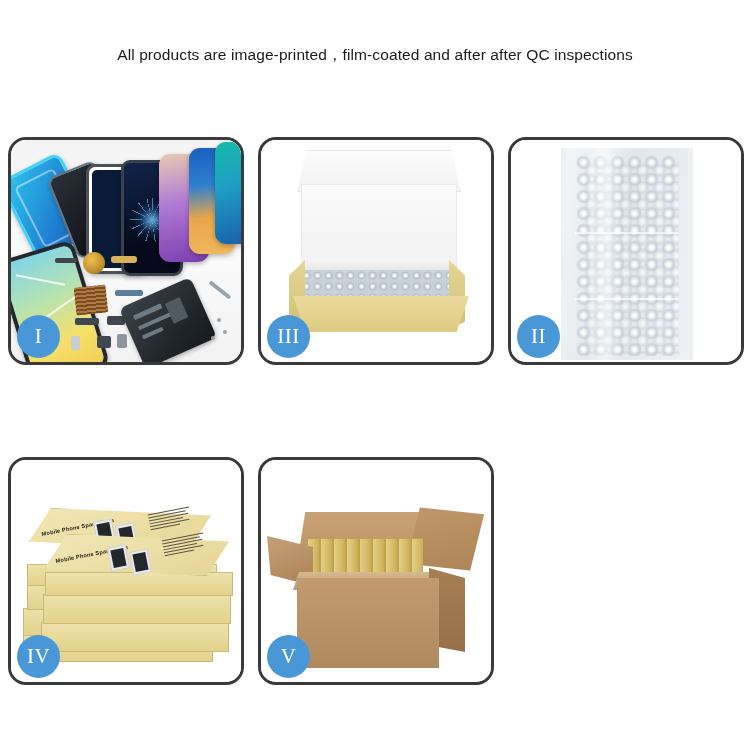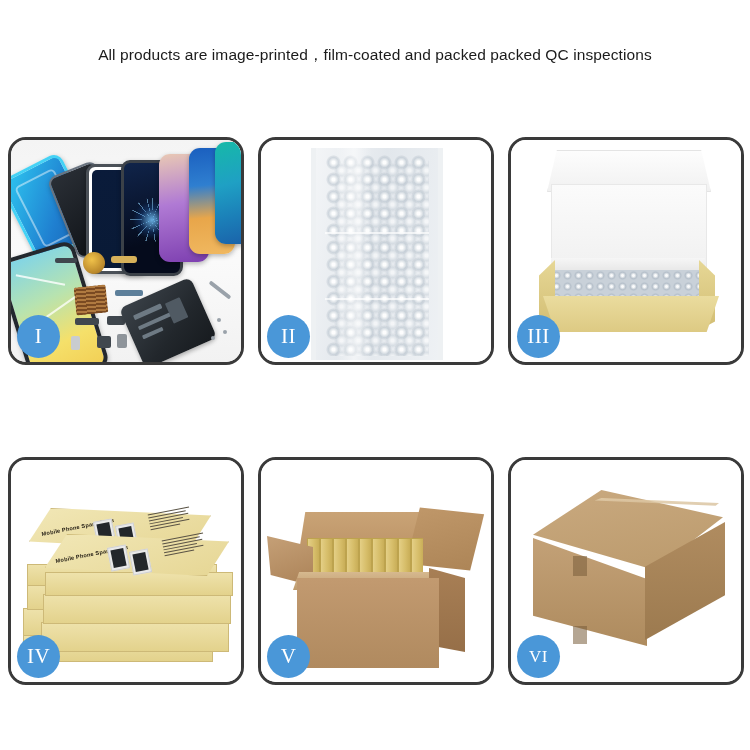--- a/index.html
+++ b/index.html
@@ -290,21 +290,21 @@
     clip-path:polygon(30% 0,100% 32%,98% 48%,26% 16%);
   }
   .tab{position:absolute;background:rgba(120,92,58,.55);}
 </style>
 </head>
 <body>
 
 <div class="page">
 
   <div class="header">
-    <div class="subtitle">All products are image-printed，film-coated and packed packed QC inspections</div>
+    <div class="subtitle">All products are image-printed，film-coated and after after QC inspections</div>
   </div>
 
   <div class="grid">
 
     <div class="panel">
       <div class="stage p1">
         <div class="ph a"></div>
         <div class="ph b"></div>
         <div class="ph c">
             <div class="scr"></div>
@@ -336,43 +336,43 @@
         </div>
         <div class="screw" style="left:206px;top:178px;"></div>
         <div class="screw" style="left:212px;top:190px;"></div>
         <div class="screw" style="left:200px;top:196px;"></div>
         <div class="part" style="left:196px;top:148px;width:26px;height:4px;background:#9aa2aa;transform:rotate(38deg);"></div>
       </div>
       <div class="badge">I</div>
     </div>
 
     <div class="panel">
+      <div class="stage p3">
+        <div class="lid"></div>
+        <div class="innerwhite"></div>
+        <div class="foamtop"></div>
+        <div class="bwrow"></div>
+        <div class="boxsideL"></div>
+        <div class="boxsideR"></div>
+        <div class="boxfront"></div>
+      </div>
+      <div class="badge">III</div>
+    </div>
+
+    <div class="panel">
       <div class="stage p2">
         <div class="bwrap">
           <div class="bubbles"></div>
           <div class="bubbles off"></div>
           <div class="bshine"></div>
           <div class="seam" style="top:84px;"></div>
           <div class="seam" style="top:150px;"></div>
         </div>
       </div>
       <div class="badge">II</div>
-    </div>
-
-    <div class="panel">
-      <div class="stage p3">
-        <div class="lid"></div>
-        <div class="innerwhite"></div>
-        <div class="foamtop"></div>
-        <div class="bwrow"></div>
-        <div class="boxsideL"></div>
-        <div class="boxsideR"></div>
-        <div class="boxfront"></div>
-      </div>
-      <div class="badge">III</div>
     </div>
 
     <div class="panel">
       <div class="stage p4">
         <div class="stack">
 
           <div class="kbox" style="left:6px;top:162px;width:188px;height:26px;"></div>
           <div class="kbox" style="left:6px;top:136px;width:188px;height:26px;"></div>
           <div class="kbox" style="left:10px;top:112px;width:188px;height:24px;"></div>
           <div class="kbox" style="left:10px;top:92px;width:188px;height:20px;"></div>
@@ -438,26 +438,15 @@
           <div class="fillbox" style="left:104px;"></div>
         </div>
         <div class="flapleft"></div>
         <div class="flapfront"></div>
         <div class="cartonside"></div>
         <div class="cartonbody"></div>
       </div>
       <div class="badge">V</div>
     </div>
 
-    <div class="panel">
-      <div class="stage p6">
-        <div class="ctop"></div>
-        <div class="tape"></div>
-        <div class="cfront"></div>
-        <div class="cright"></div>
-        <div class="tab" style="left:62px;top:96px;width:14px;height:20px;"></div>
-        <div class="tab" style="left:62px;top:166px;width:14px;height:18px;"></div>
-      </div>
-      <div class="badge sm">VI</div>
-    </div>
 
   </div>
 </div>
 
 </body></html>

